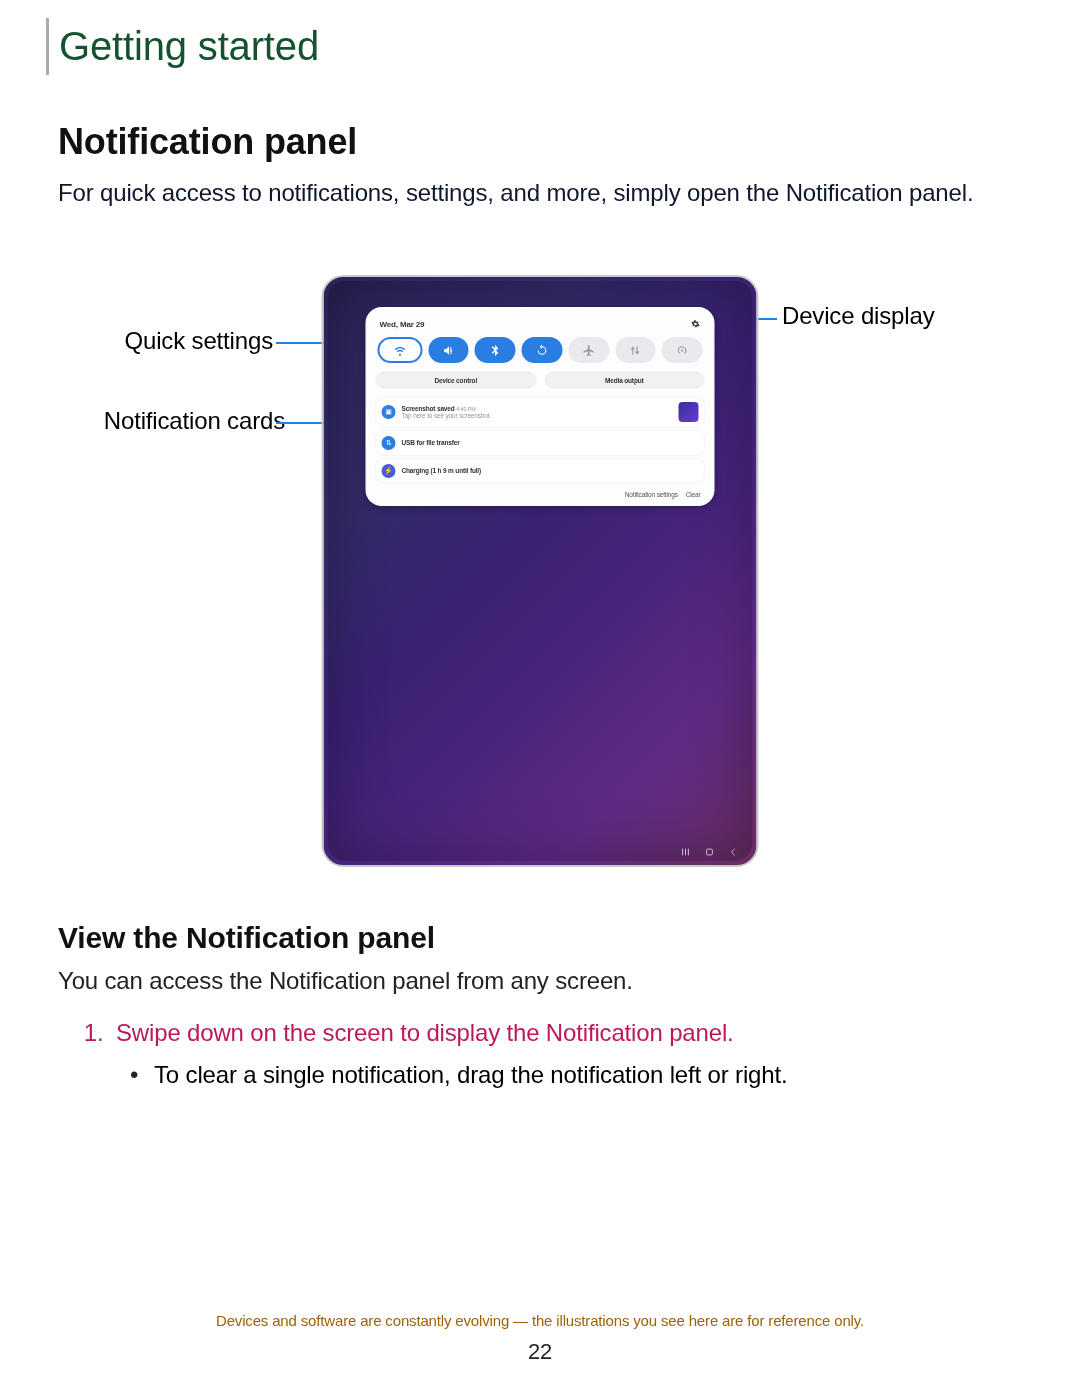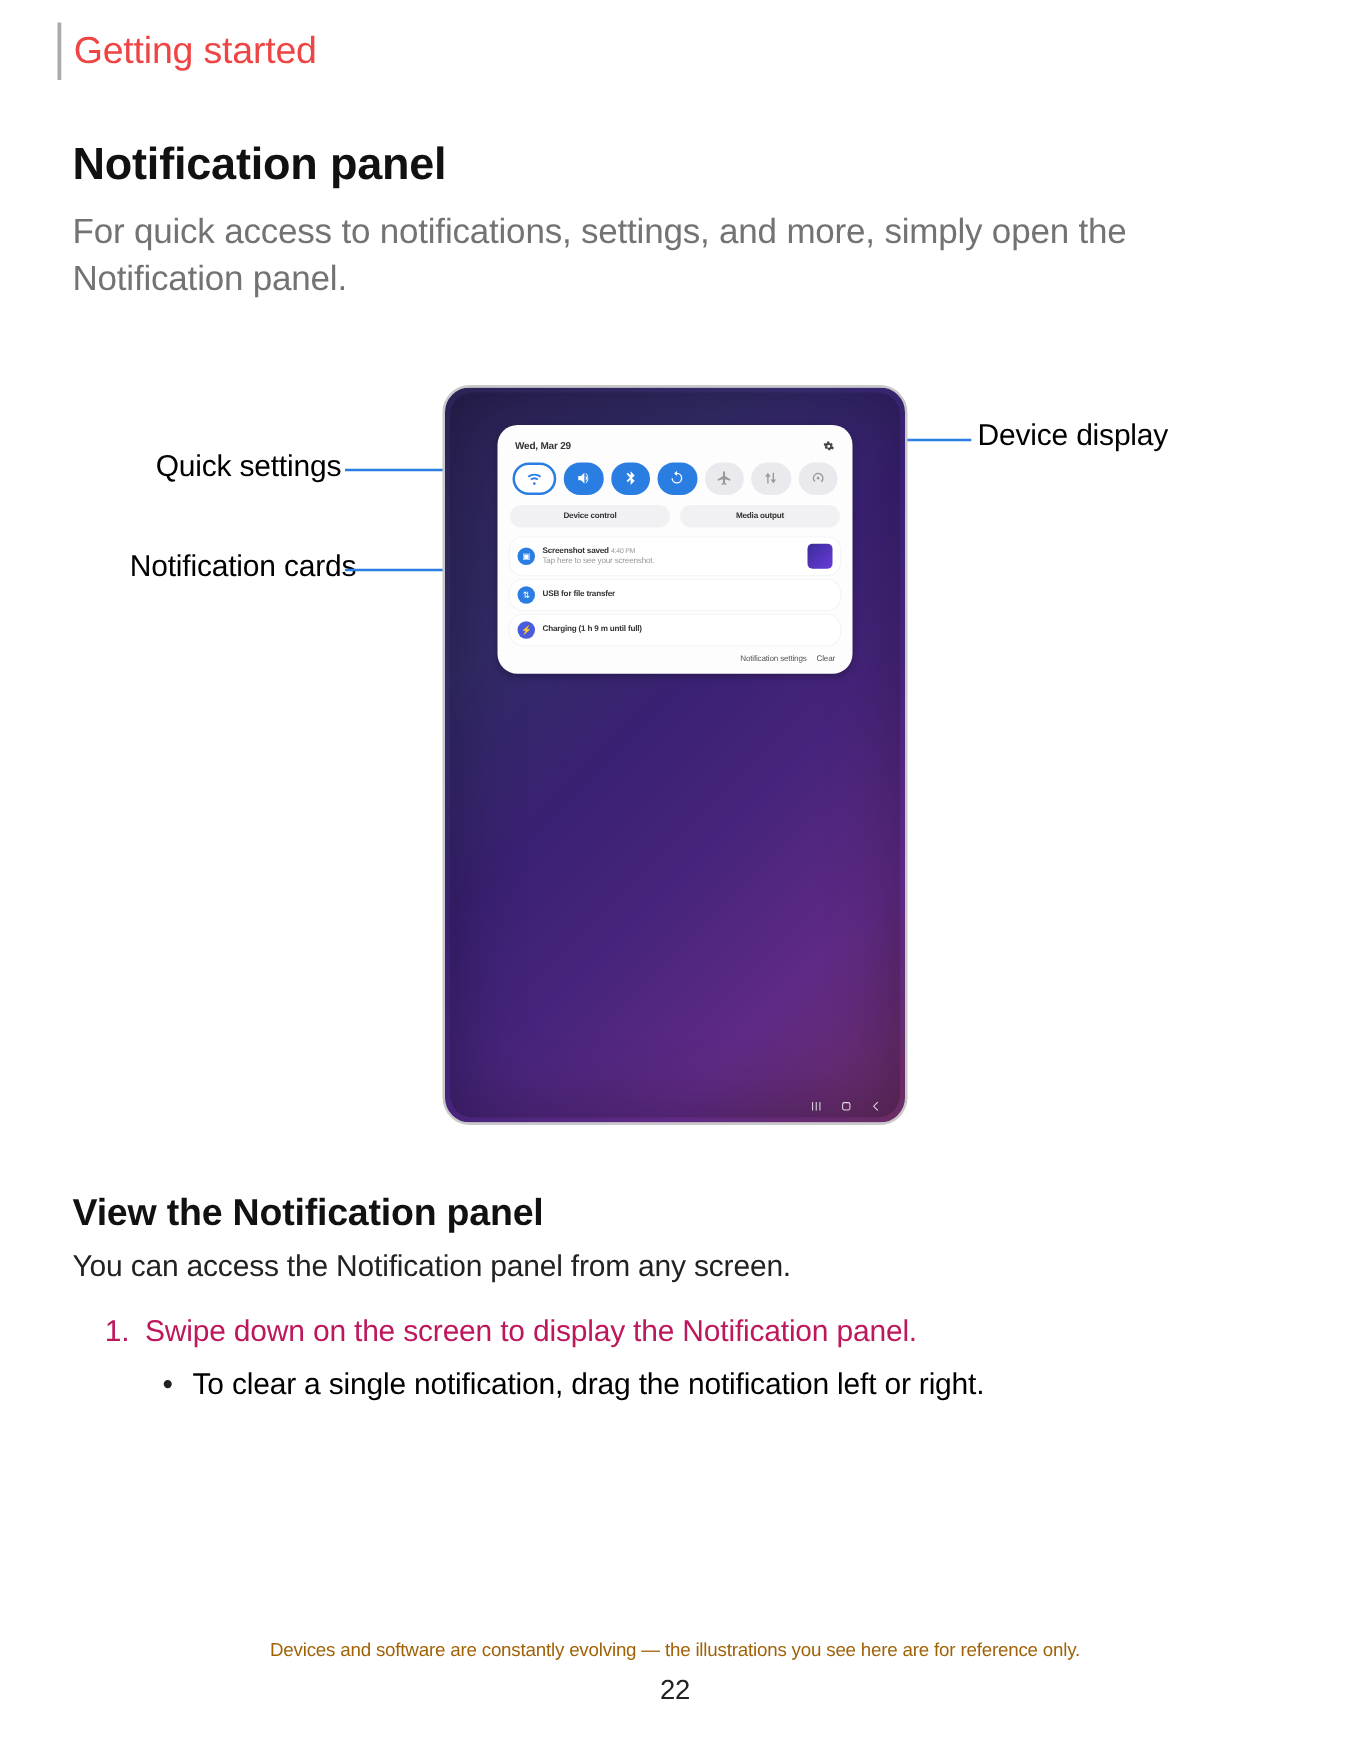--- a/index.html
+++ b/index.html
@@ -12,49 +12,49 @@
     padding: 18px 58px 0 58px;
     letter-spacing: -0.01em;
   }
   .breadcrumb-wrap {
     border-left: 3px solid #aaa;
     padding: 6px 0 6px 10px;
     margin-bottom: 46px;
     margin-left: -12px;
   }
   .breadcrumb {
-    font-size: 30px;
-    color: #ef4444;
+    font-size: 40px;
+    color: #14532d;
     font-weight: 400;
   }
   .h1 {
     font-size: 36px;
     font-weight: 600;
     color: #111;
     margin-bottom: 14px;
   }
   .intro {
-    font-size: 28px;
-    color: #737373;
+    font-size: 24px;
+    color: #0f172a;
     line-height: 1.35;
     margin-bottom: 56px;
   }
   .figure-wrap {
     position: relative;
     width: 100%;
     height: 620px;
     margin-bottom: 36px;
   }
   
   .device {
     position: absolute;
     left: 50%;
     transform: translateX(-50%);
     top: 10px;
-    width: 372px;
+    width: 437px;
     height: 592px;
     border-radius: 22px;
     background: linear-gradient(135deg, #2b2256 0%, #322b67 25%, #3a2173 45%, #46247b 60%, #5f2a85 80%, #6b2d63 100%);
     border: 2px solid #c9c9c9;
     overflow: hidden;
   }
   .device::before {
     content:"";
     position:absolute;
     inset:4px;

